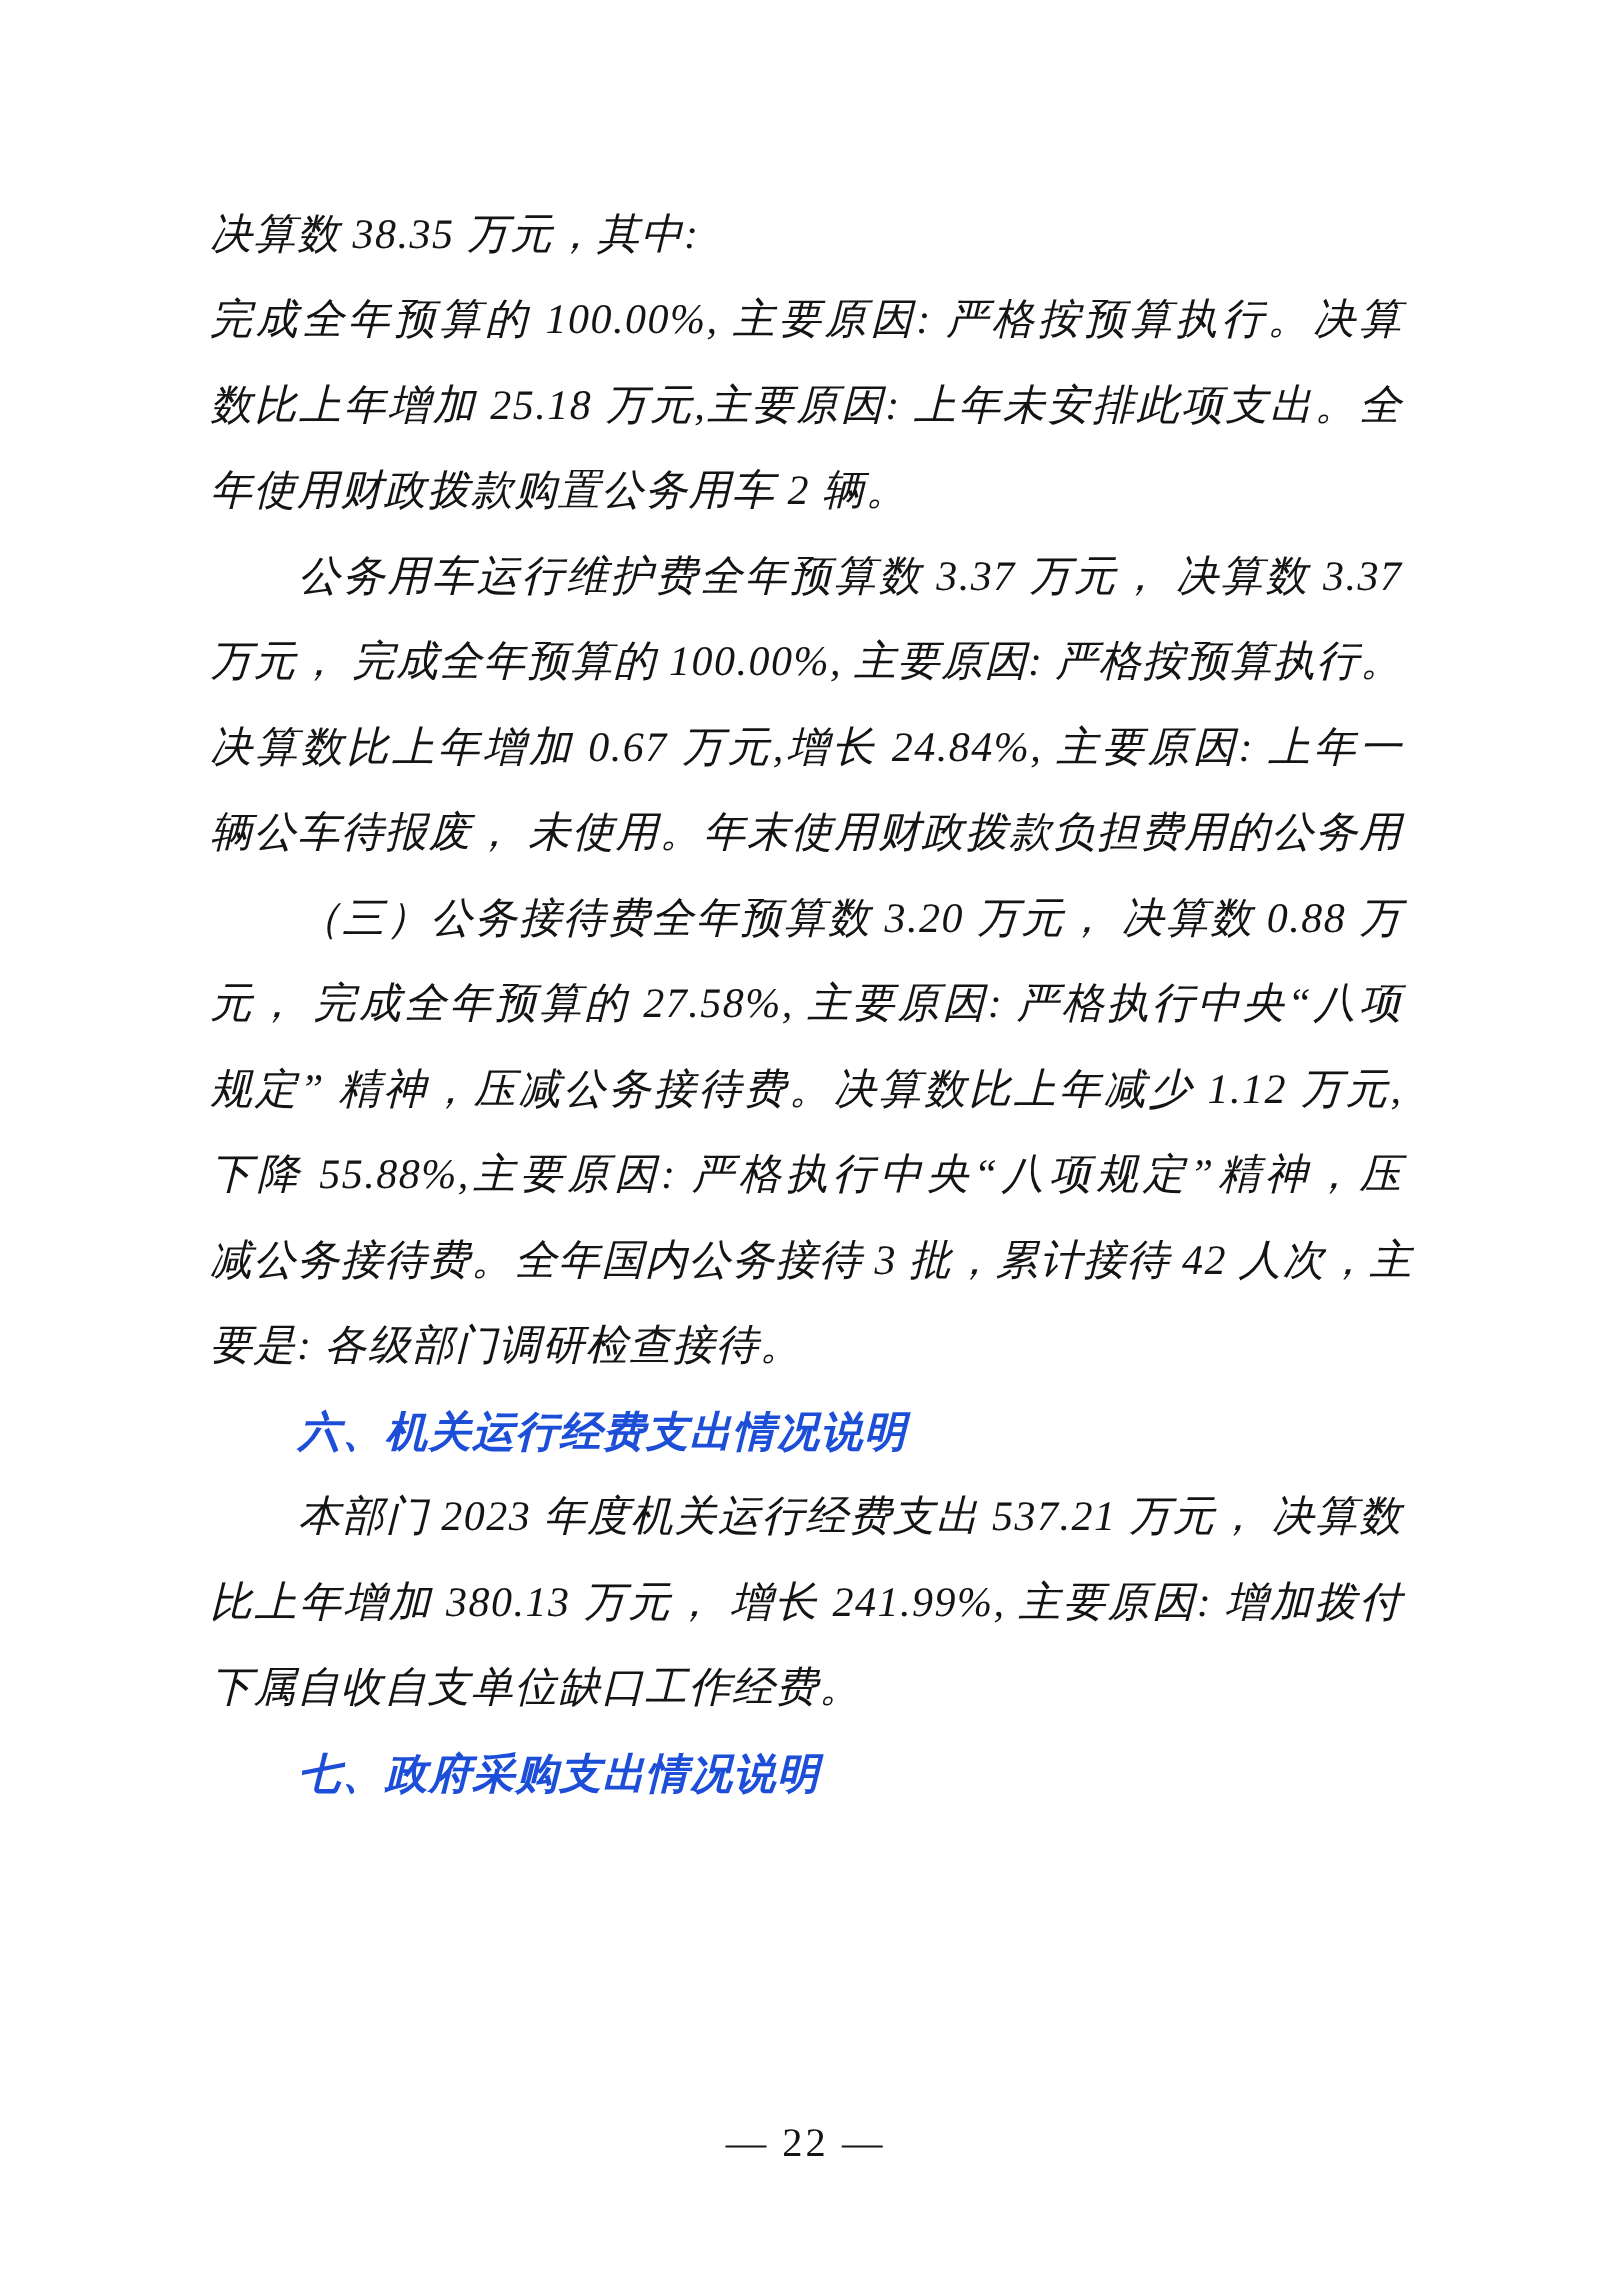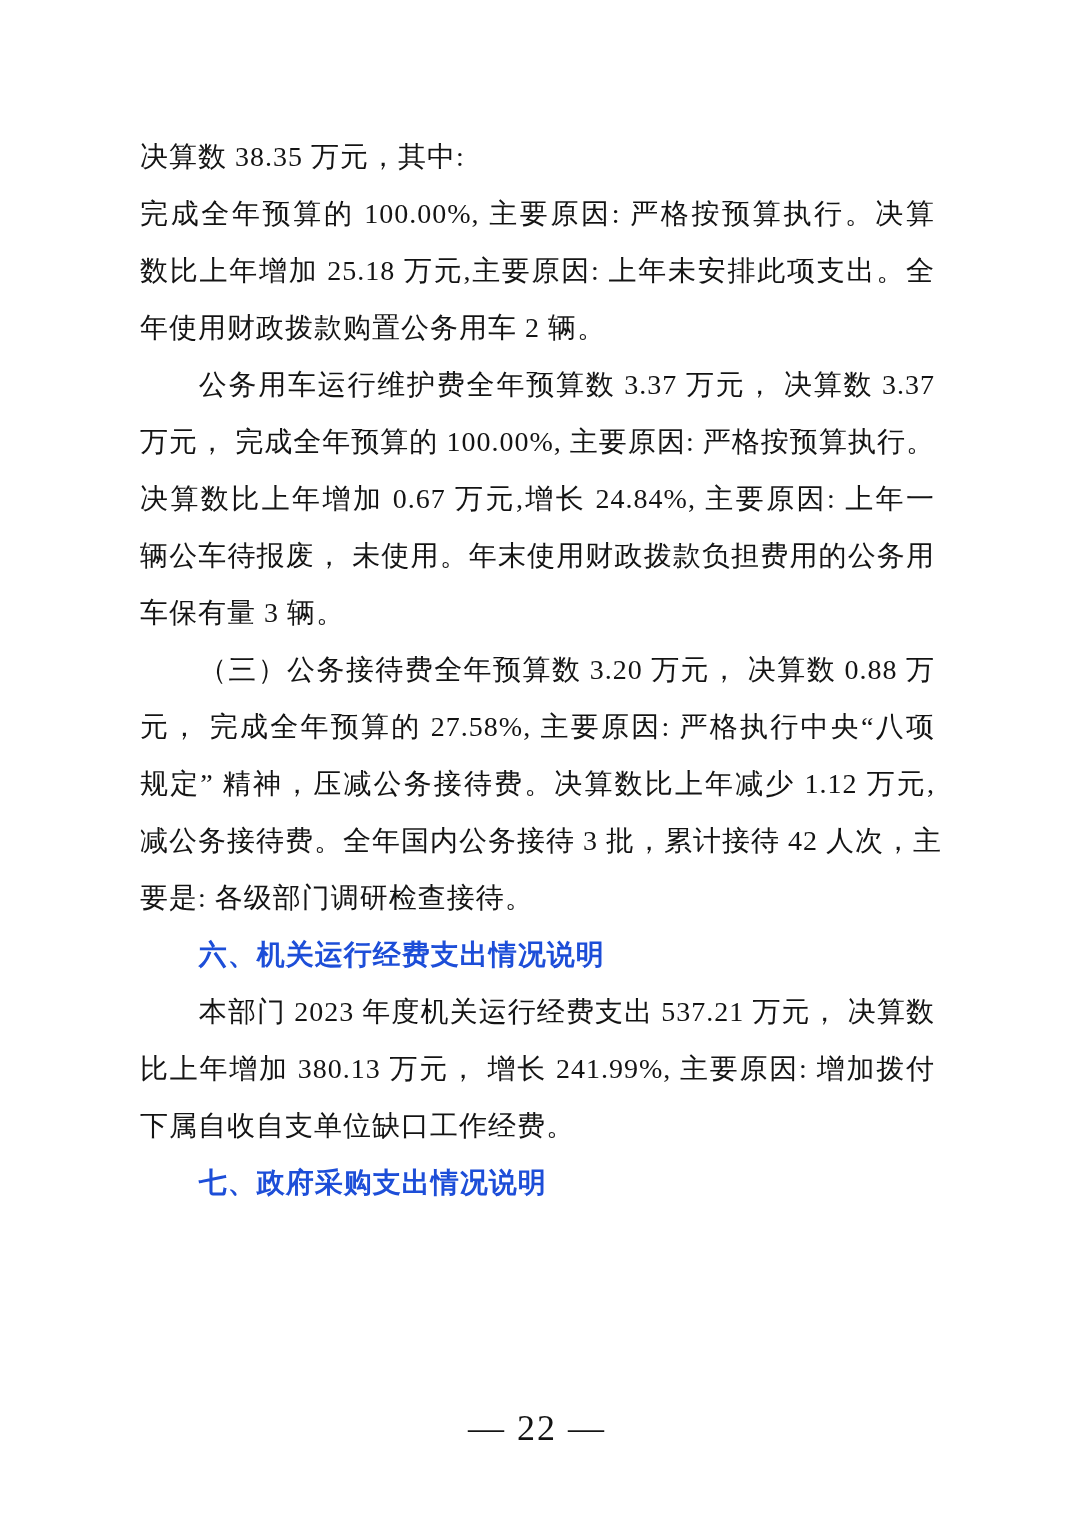--- a/index.html
+++ b/index.html
@@ -24,20 +24,21 @@
   }
   .line {
     font-size: 28px;
     line-height: 57px;
     height: 57px;
     letter-spacing: 1px;
     white-space: nowrap;
     text-align: justify;
     text-align-last: justify;
     text-justify: inter-character;
+    font-style: italic;
   }
   .line.no-justify {
     text-align: left;
     text-align-last: left;
   }
   .line.indent {
     text-indent: 2.1em;
   }
   .line.heading {
     font-family: "Liberation Sans", "DejaVu Sans", sans-serif;
@@ -45,43 +46,43 @@
     color: #1d4ed8;
     text-align: left;
     text-align-last: left;
   }
   .footer {
     position: absolute;
     top: 1408px;
     left: 0;
     width: 100%;
     text-align: center;
-    font-size: 36px;
+    font-size: 27px;
     line-height: 40px;
     letter-spacing: 2px;
     color: #141414;
   }
 </style>
 </head>
 <body>
 
 <div class="page">
   <div class="content">
       <div class="line no-justify">决算数 38.35 万元，其中:</div>
       <div class="line">完成全年预算的 100.00%, 主要原因: 严格按预算执行。决算</div>
       <div class="line">数比上年增加 25.18 万元,主要原因: 上年未安排此项支出。全</div>
       <div class="line no-justify">年使用财政拨款购置公务用车 2 辆。</div>
       <div class="line indent">公务用车运行维护费全年预算数 3.37 万元， 决算数 3.37</div>
       <div class="line">万元， 完成全年预算的 100.00%, 主要原因: 严格按预算执行。</div>
       <div class="line">决算数比上年增加 0.67 万元,增长 24.84%, 主要原因: 上年一</div>
       <div class="line">辆公车待报废， 未使用。年末使用财政拨款负担费用的公务用</div>
-      <div class="line no-justify">车保有量 3 辆。</div>
       <div class="line indent">（三）公务接待费全年预算数 3.20 万元， 决算数 0.88 万</div>
       <div class="line">元， 完成全年预算的 27.58%, 主要原因: 严格执行中央“八项</div>
       <div class="line">规定” 精神，压减公务接待费。决算数比上年减少 1.12 万元,</div>
+      <div class="line">下降 55.88%,主要原因: 严格执行中央“八项规定”精神，压</div>
       <div class="line">减公务接待费。全年国内公务接待 3 批，累计接待 42 人次，主</div>
       <div class="line no-justify">要是: 各级部门调研检查接待。</div>
       <div class="line heading indent no-justify">六、机关运行经费支出情况说明</div>
       <div class="line indent">本部门 2023 年度机关运行经费支出 537.21 万元， 决算数</div>
       <div class="line">比上年增加 380.13 万元， 增长 241.99%, 主要原因: 增加拨付</div>
       <div class="line no-justify">下属自收自支单位缺口工作经费。</div>
       <div class="line heading indent no-justify">七、政府采购支出情况说明</div>
     </div>
   <div class="footer">— 22 —</div>
 </div>

